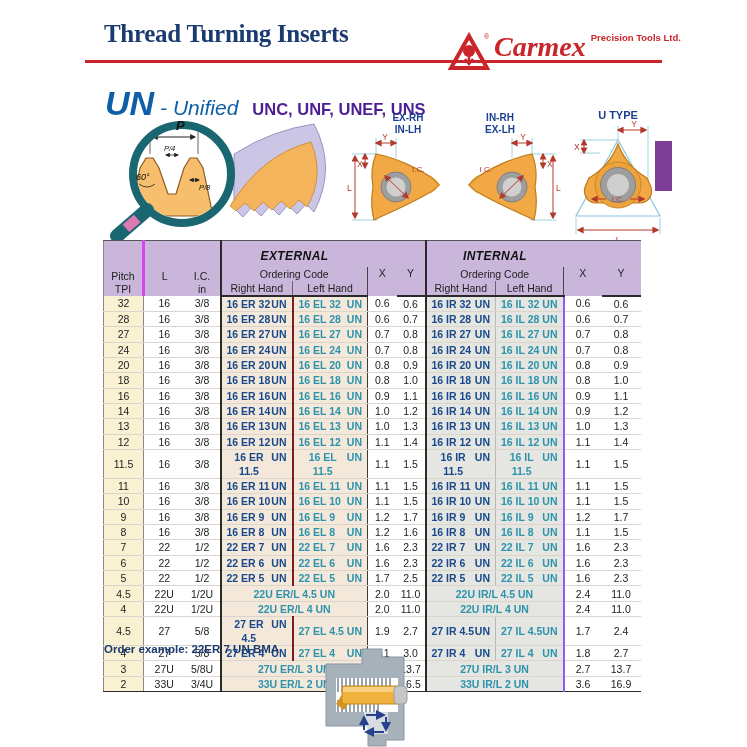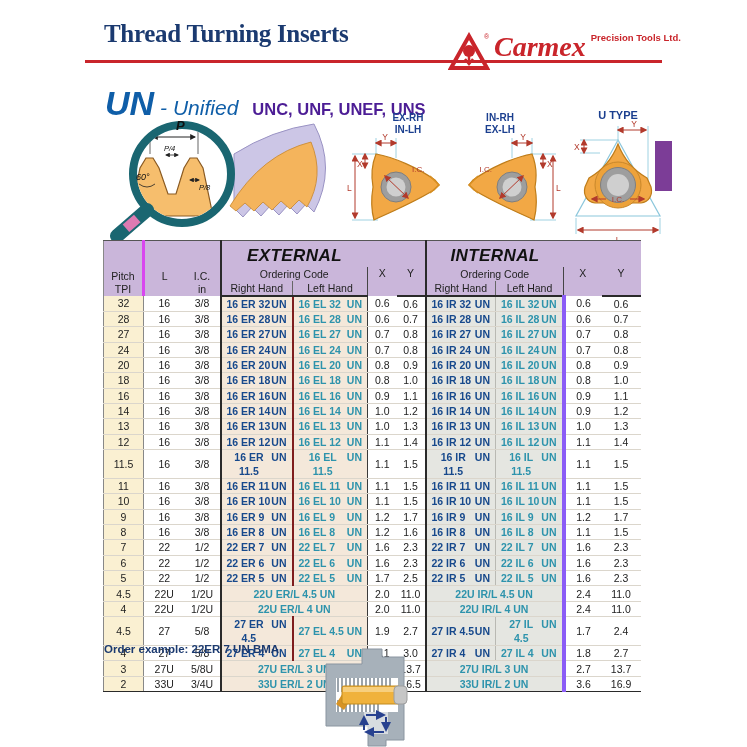--- a/index.html
+++ b/index.html
@@ -25,21 +25,21 @@
   #dg-mag{left:106px;top:110px;}
   #dg-ins1{left:346px;top:110px;}
   #dg-ins2{left:454px;top:110px;}
   #dg-utype{left:560px;top:106px;}
   #dg-bottom{left:312px;top:642px;}
 
   
   .tt{position:absolute;left:103px;top:240px;width:537px;border-collapse:collapse;table-layout:fixed;font-size:10.5px;color:#222;}
   .tt th{background:#cab6da;font-weight:normal;padding:0;}
   .tt td{padding:0;height:14.35px;text-align:center;line-height:14px;border-bottom:1px solid #dbd6cc;}
-  .tt thead .h-title{font-size:17px;font-weight:bold;font-style:italic;color:#111;vertical-align:middle;padding-top:4px;letter-spacing:0.4px;}
+  .tt thead .h-title{font-size:12px;font-weight:bold;font-style:italic;color:#111;vertical-align:middle;padding-top:4px;letter-spacing:0.4px;}
   .tt thead tr:first-child th{border-top:1px solid #555;}
   .h-pitch{border-left:1px solid #888;border-right:3px solid #d946ef;vertical-align:bottom;line-height:13px;padding-bottom:1px;}
   .h-l{vertical-align:bottom;line-height:13px;padding-bottom:1px;}
   .h-ic{border-right:2px solid #2a2a2a;vertical-align:bottom;line-height:13px;padding-bottom:1px;}
   .h-spacer-ext{border-right:2px solid #2a2a2a;}
   .h-oc{border-right:1px solid #444;}
   .h-xy{vertical-align:top;line-height:13px;padding-top:1px;}
   .h-exty{border-right:2px solid #2a2a2a;}
   .h-rh{border-right:1px solid #666;}
   .h-lh{border-right:1px solid #444;}
@@ -48,21 +48,21 @@
   .c-pitch{background:#faf0d2;border-left:1px solid #888;border-right:1px solid #888;}
   .c-ic{border-right:2px solid #2a2a2a;}
   .c-ext-bg{background:#f4e8da;}
   .c-int-bg{background:#e5e6e1;}
   .t-rh{color:#17498c;}
   .t-lh{color:#2d93ac;}
   .c-code,.c-merged{font-weight:bold;}
   .c-extrh{border-right:2px solid #7f1d1d;}
   .c-extlh{border-right:1px solid #3a3a3a;}
   .c-intrh{border-right:1px solid #b9b9b3;}
-  .c-intlh{border-right:4px solid #8b5cf6;}
+  .c-intlh{border-right:2px solid #8b5cf6;}
   .c-exty{border-right:2px solid #2a2a2a;}
   .cf{display:flex;justify-content:space-between;padding:0 5px;}
   .tt tbody tr.group-start td{border-top:1.6px solid #2a2a2a;}
   .tt tbody tr:last-child td{border-bottom:1.6px solid #2a2a2a;}
 
   .order-example{position:absolute;left:104px;top:643px;font-size:11.5px;font-weight:bold;color:#1b3a70;}
 
   svg text{font-family:"Liberation Sans",sans-serif;}
 </style>
 </head>

